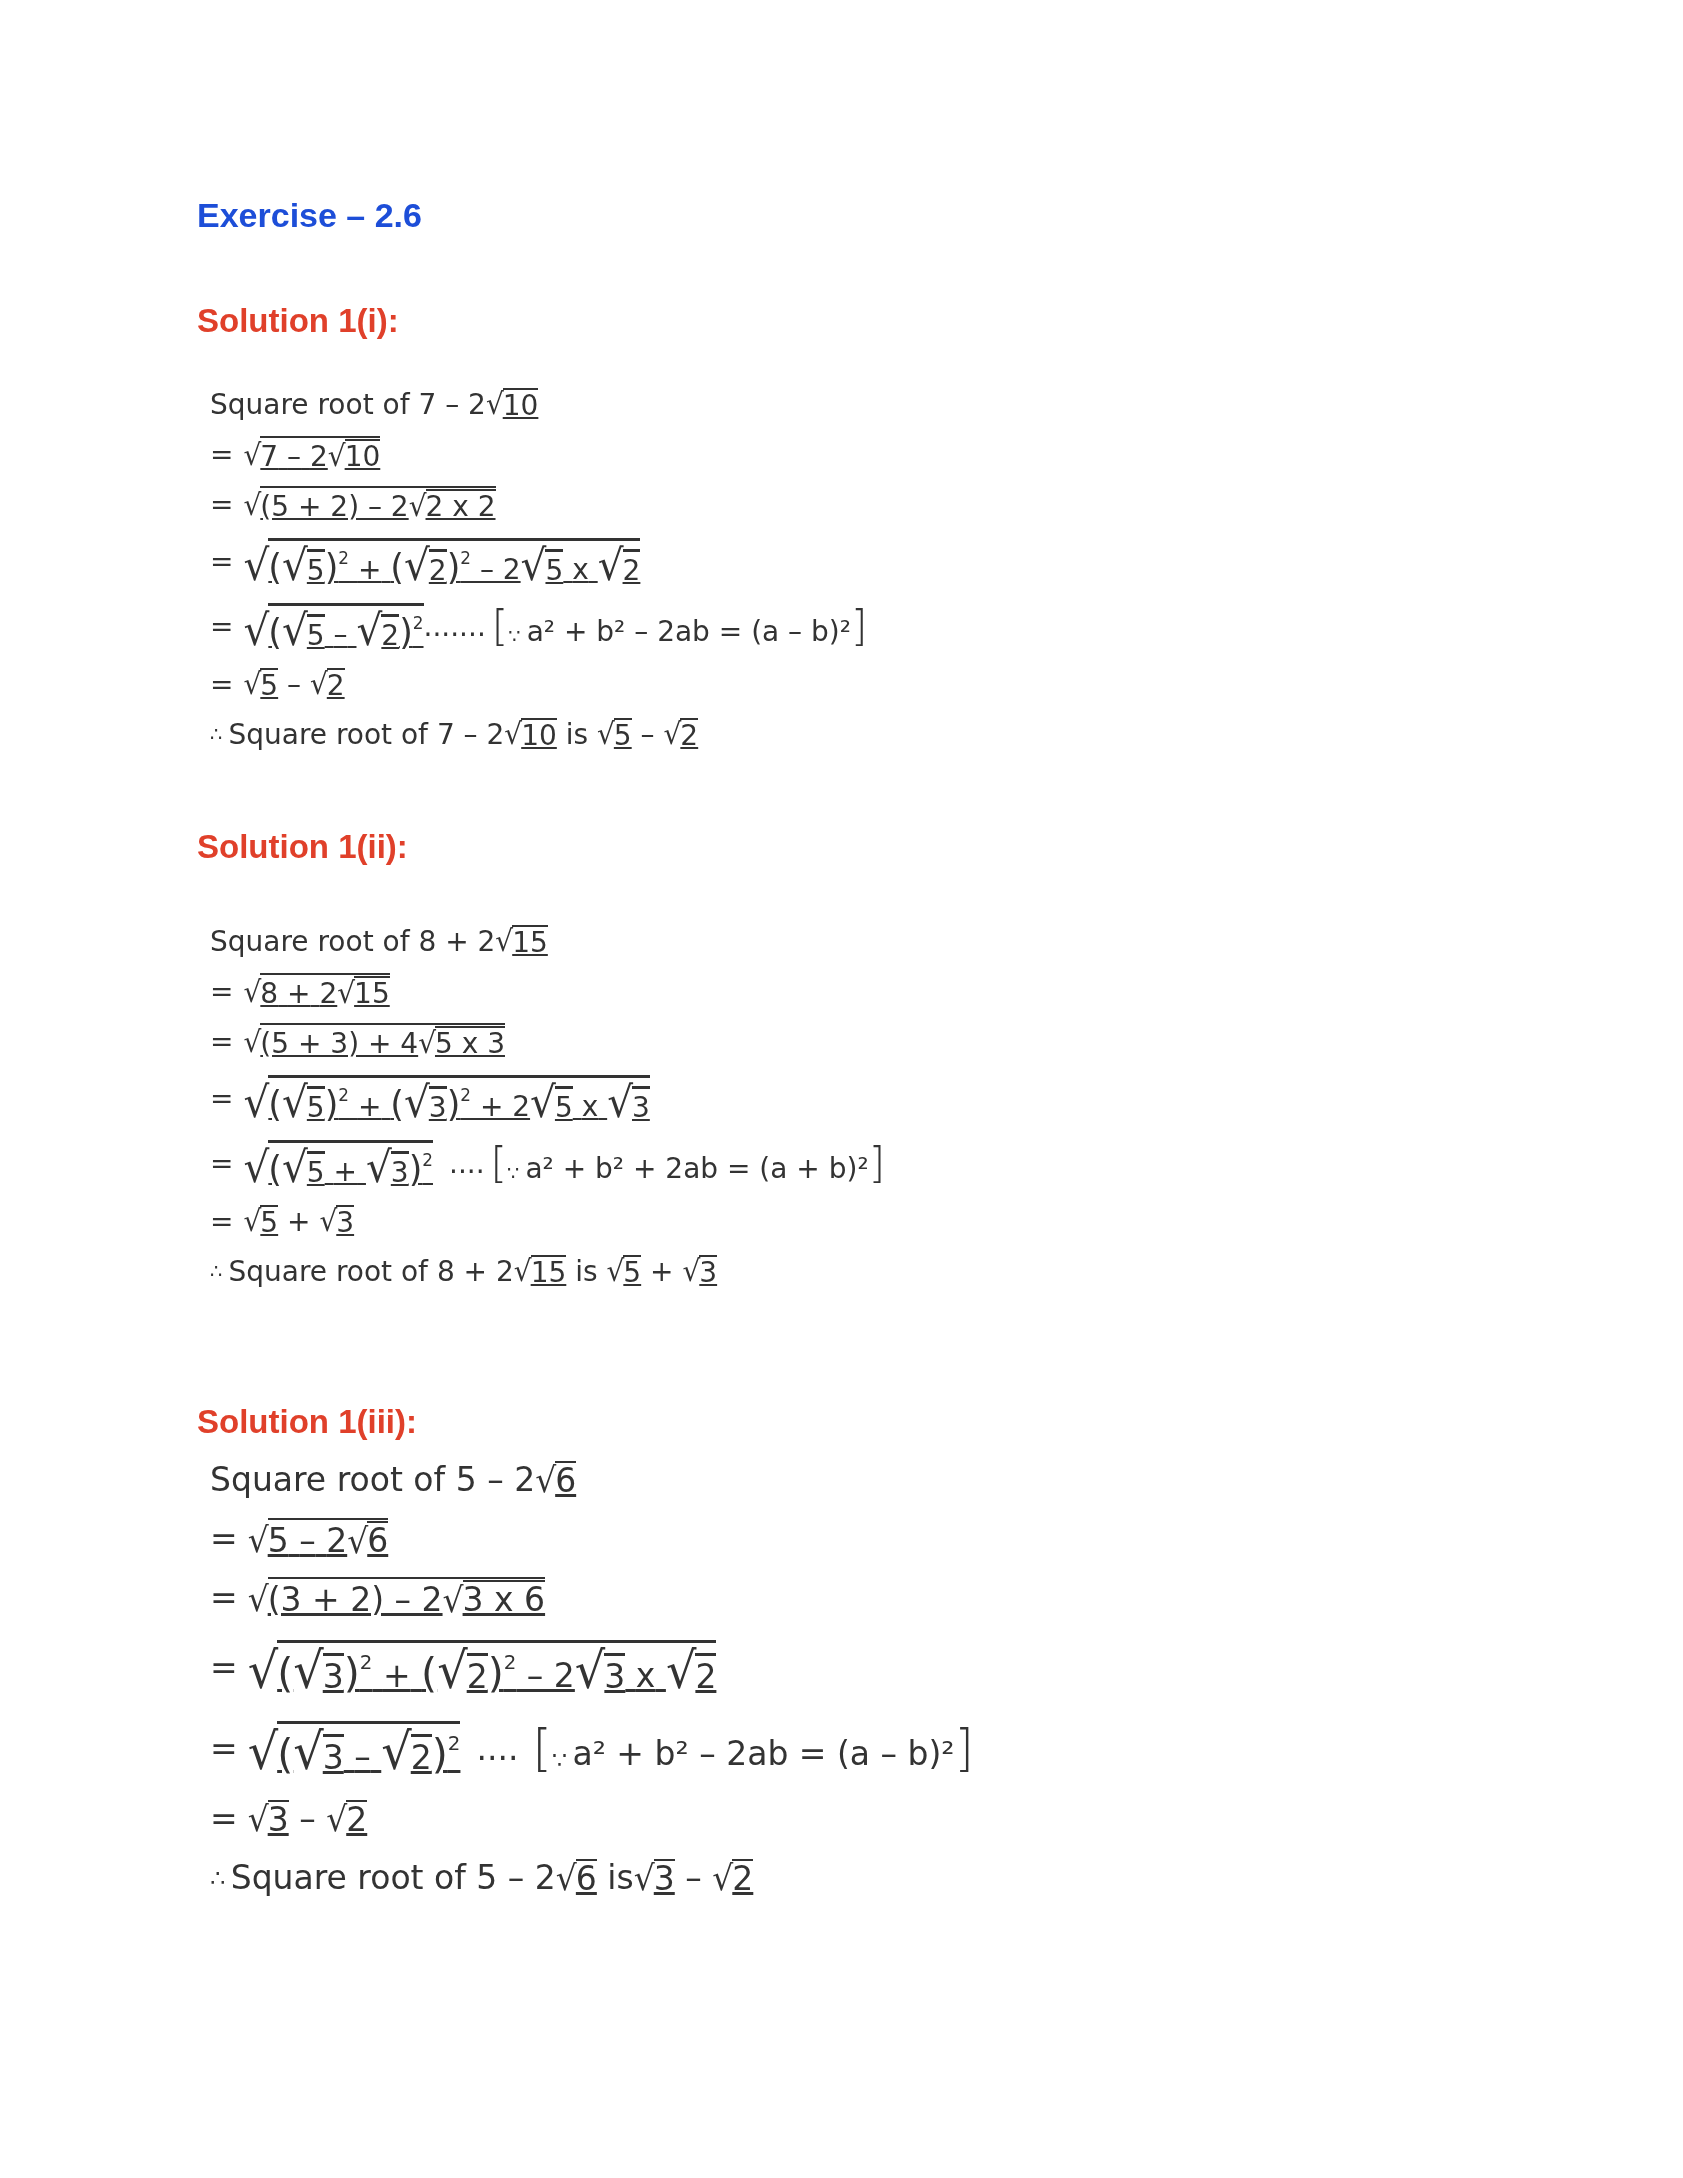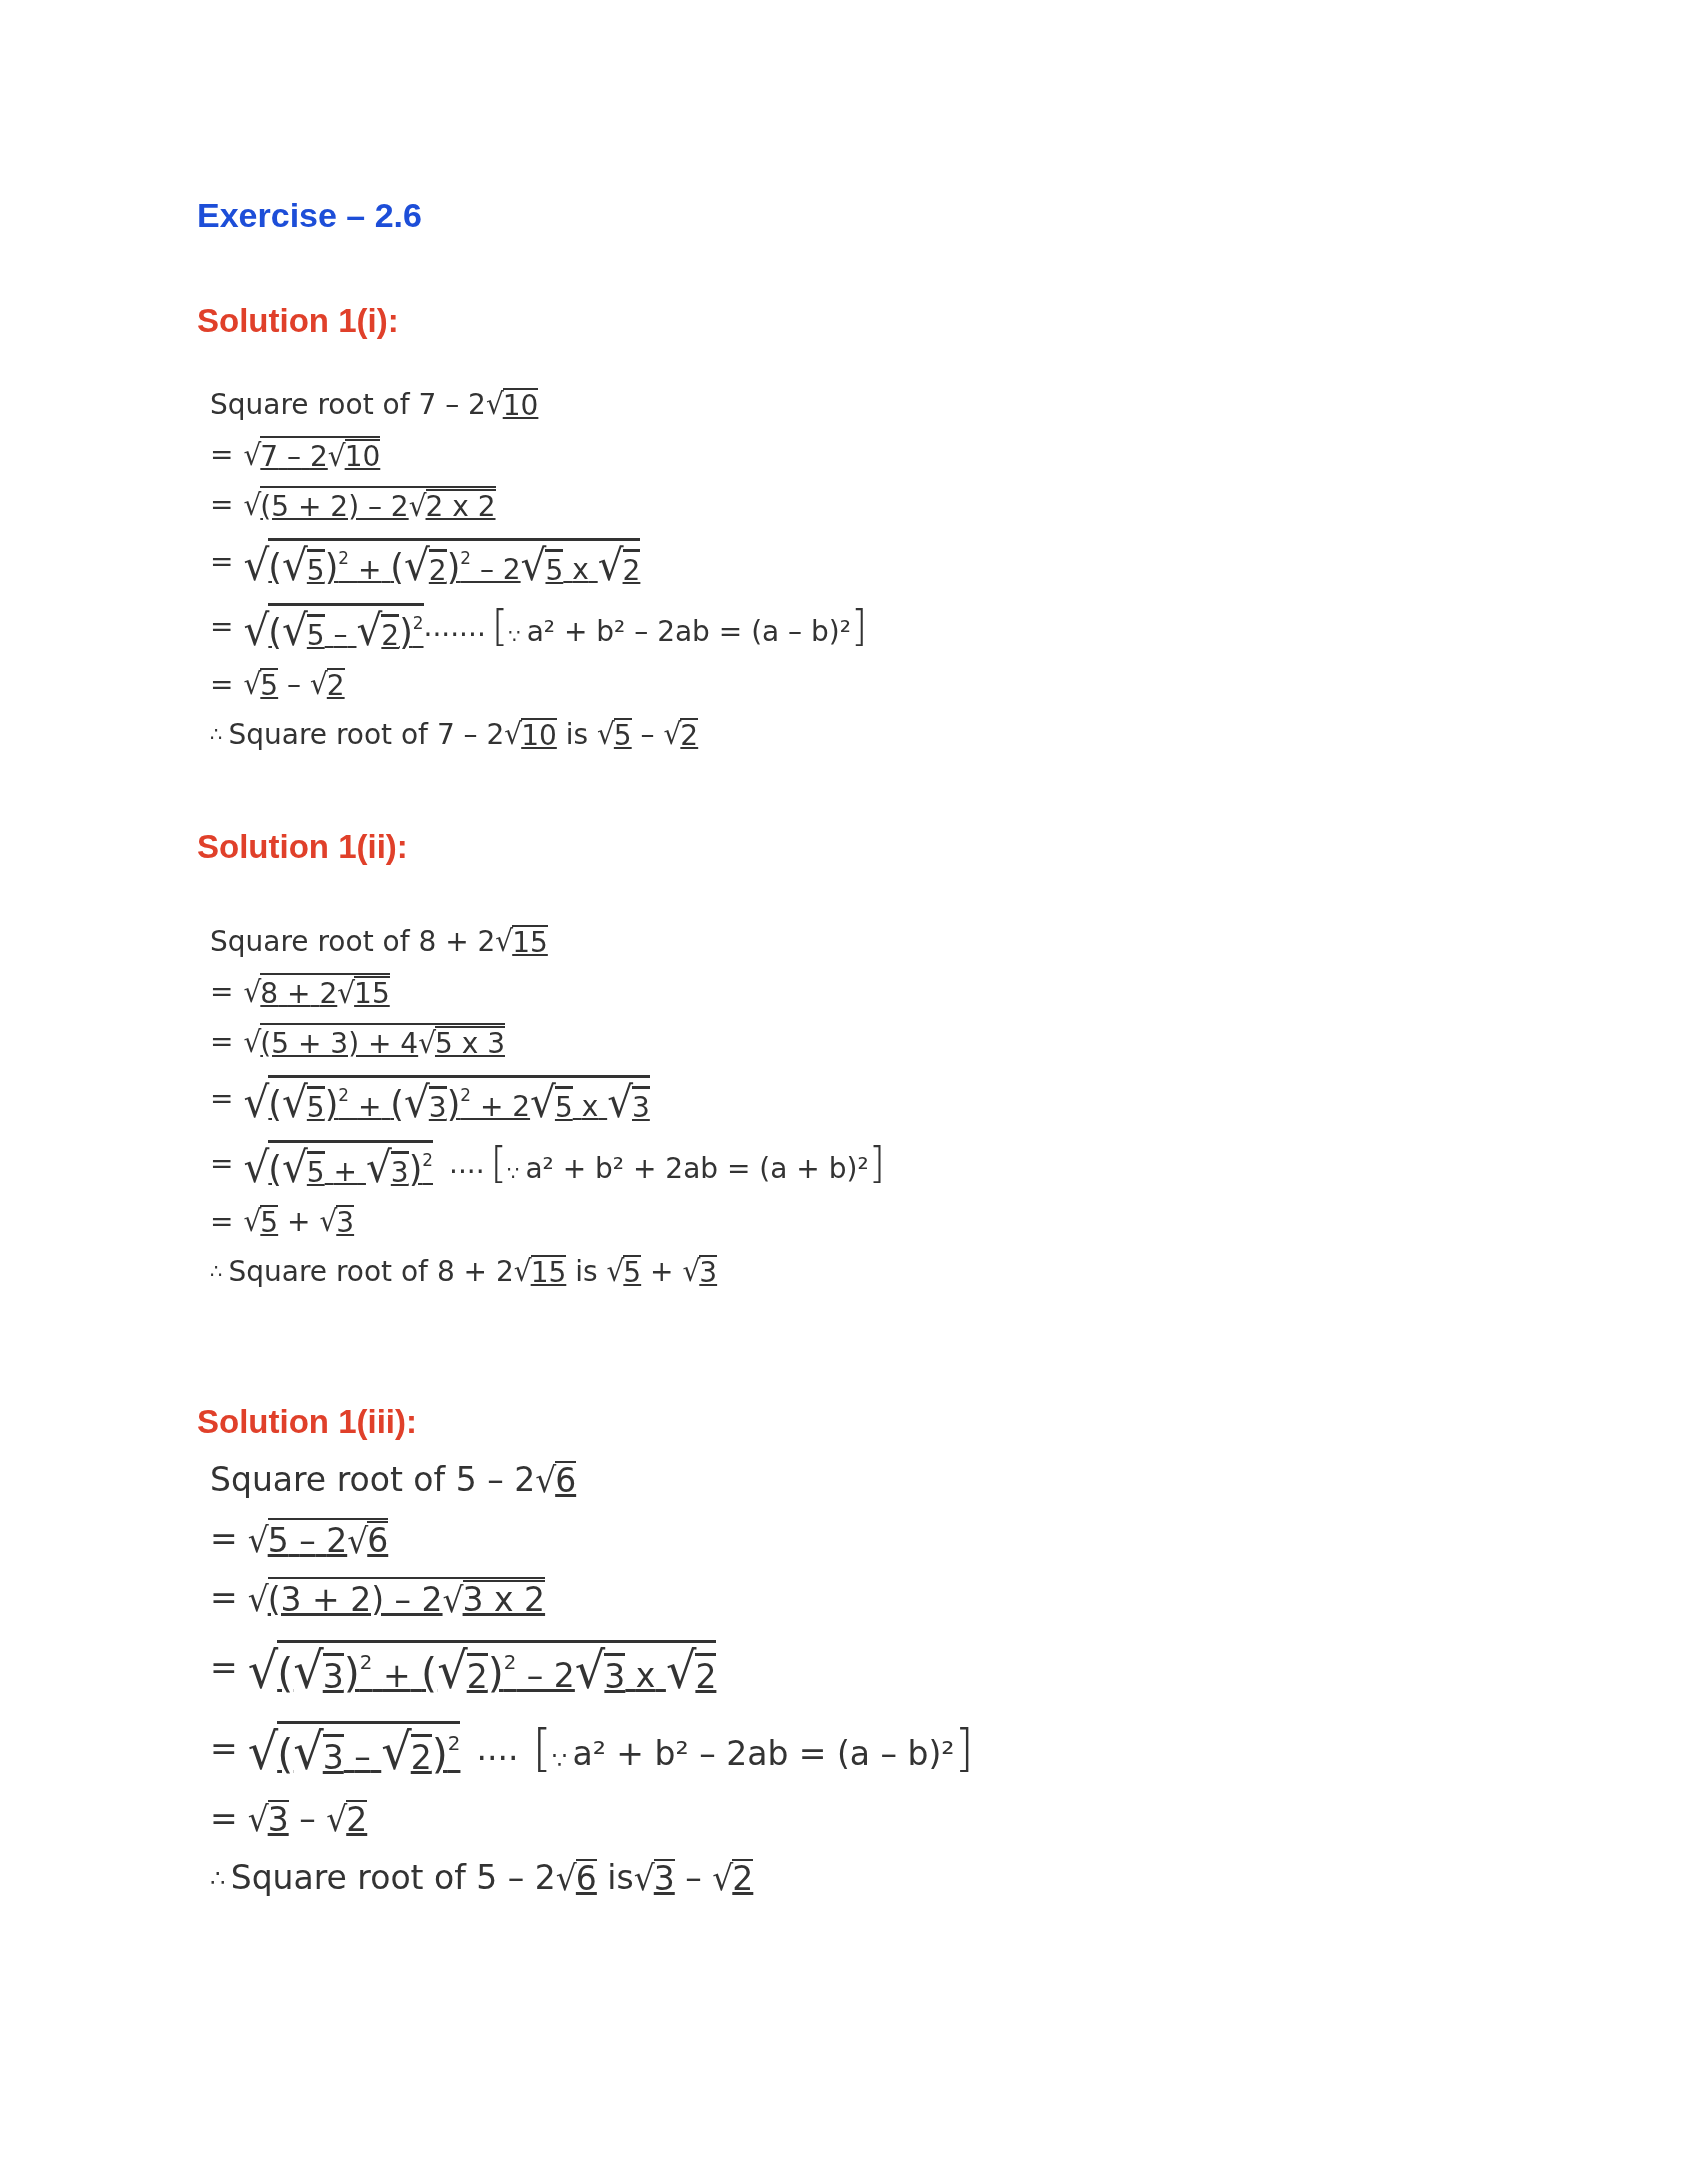--- a/index.html
+++ b/index.html
@@ -296,21 +296,21 @@
             <span class="body">6</span>
           </span></span>
       </span>
   </div>
   <div class="math-line">
     <span class="eq">=</span>
       <span class="rad">
         <span class="sym">√</span>
         <span class="body"><span>(3 + 2) – 2</span><span class="rad">
             <span class="sym">√</span>
-            <span class="body">3 x 2</span>
+            <span class="body">3 x 6</span>
           </span></span>
       </span>
   </div>
   <div class="math-line tall">
     <span class="eq">=</span>
       <span class="rad big">
         <span class="sym">√</span>
         <span class="body"><span class="paren">(</span><span class="rad">
             <span class="sym">√</span>
             <span class="body">3</span>

